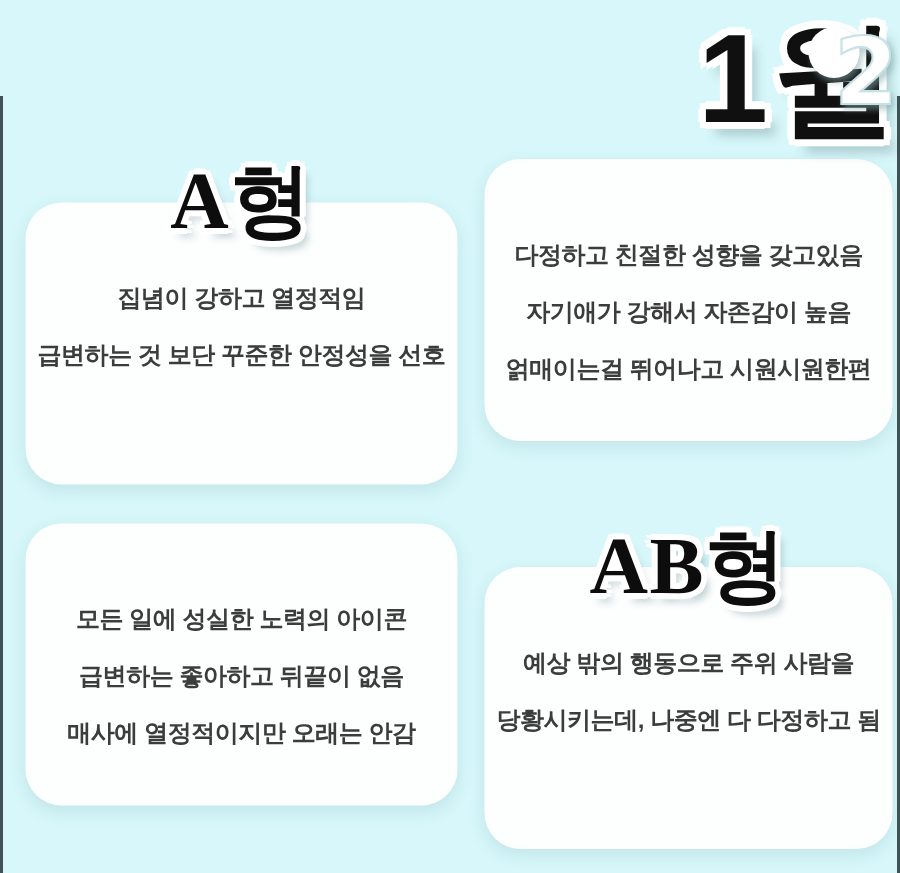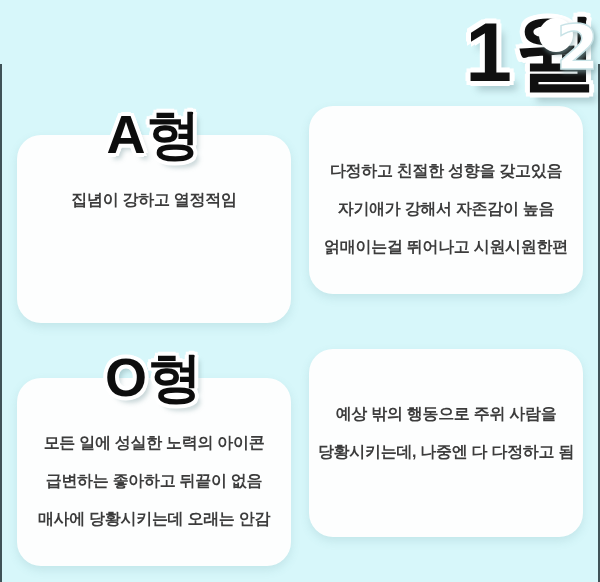--- a/index.html
+++ b/index.html
@@ -79,20 +79,21 @@
     font-weight: 900;
     letter-spacing: 1px;
     color: #0d0d0d;
     margin-bottom: -27px;
     text-shadow:
       -3px -3px 0 #ffffff, 3px -3px 0 #ffffff,
       -3px  3px 0 #ffffff, 3px  3px 0 #ffffff,
       -4px  0   0 #ffffff, 4px  0   0 #ffffff,
        0   -4px 0 #ffffff, 0    4px 0 #ffffff,
        5px  6px 5px rgba(110,145,150,0.4);
+    font-family: Liberation Serif, serif;
   }
 
   .card {
     position: relative;
     z-index: 1;
     background: #fdfefe;
     border-radius: 24px;
     height: 188px;
     padding: 46px 8px 16px 8px;
     box-shadow: 0 4px 10px rgba(90,140,150,0.16);
@@ -123,46 +124,47 @@
     <text x="20" y="67" font-size="62" font-weight="bold" font-family="DejaVu Sans, sans-serif" fill="#ffffff" stroke="#c7e2e6" stroke-width="1.4">2</text>
   </svg>
 
   <div class="grid">
 
     <div class="cell">
       <div class="blood-heading">A형</div>
       <div class="card">
         <div class="card-lines">
           <div>집념이 강하고 열정적임</div>
+          <div>급변하는 것 보단 꾸준한 안정성을 선호</div>
         </div>
       </div>
     </div>
 
     <div class="cell">
       <div class="card">
         <div class="card-lines">
           <div>다정하고 친절한 성향을 갖고있음</div>
           <div>자기애가 강해서 자존감이 높음</div>
           <div>얽매이는걸 뛰어나고 시원시원한편</div>
         </div>
       </div>
     </div>
 
     <div class="cell">
-      <div class="blood-heading">O형</div>
       <div class="card">
         <div class="card-lines">
           <div>모든 일에 성실한 노력의 아이콘</div>
           <div>급변하는 좋아하고 뒤끝이 없음</div>
-          <div>매사에 당황시키는데 오래는 안감</div>
+          <div>매사에 열정적이지만 오래는 안감</div>
         </div>
       </div>
     </div>
 
     <div class="cell">
+      <div class="blood-heading">AB형</div>
       <div class="card">
         <div class="card-lines">
           <div>예상 밖의 행동으로 주위 사람을</div>
           <div>당황시키는데, 나중엔 다 다정하고 됨</div>
         </div>
       </div>
     </div>
 
   </div>
 </div>

